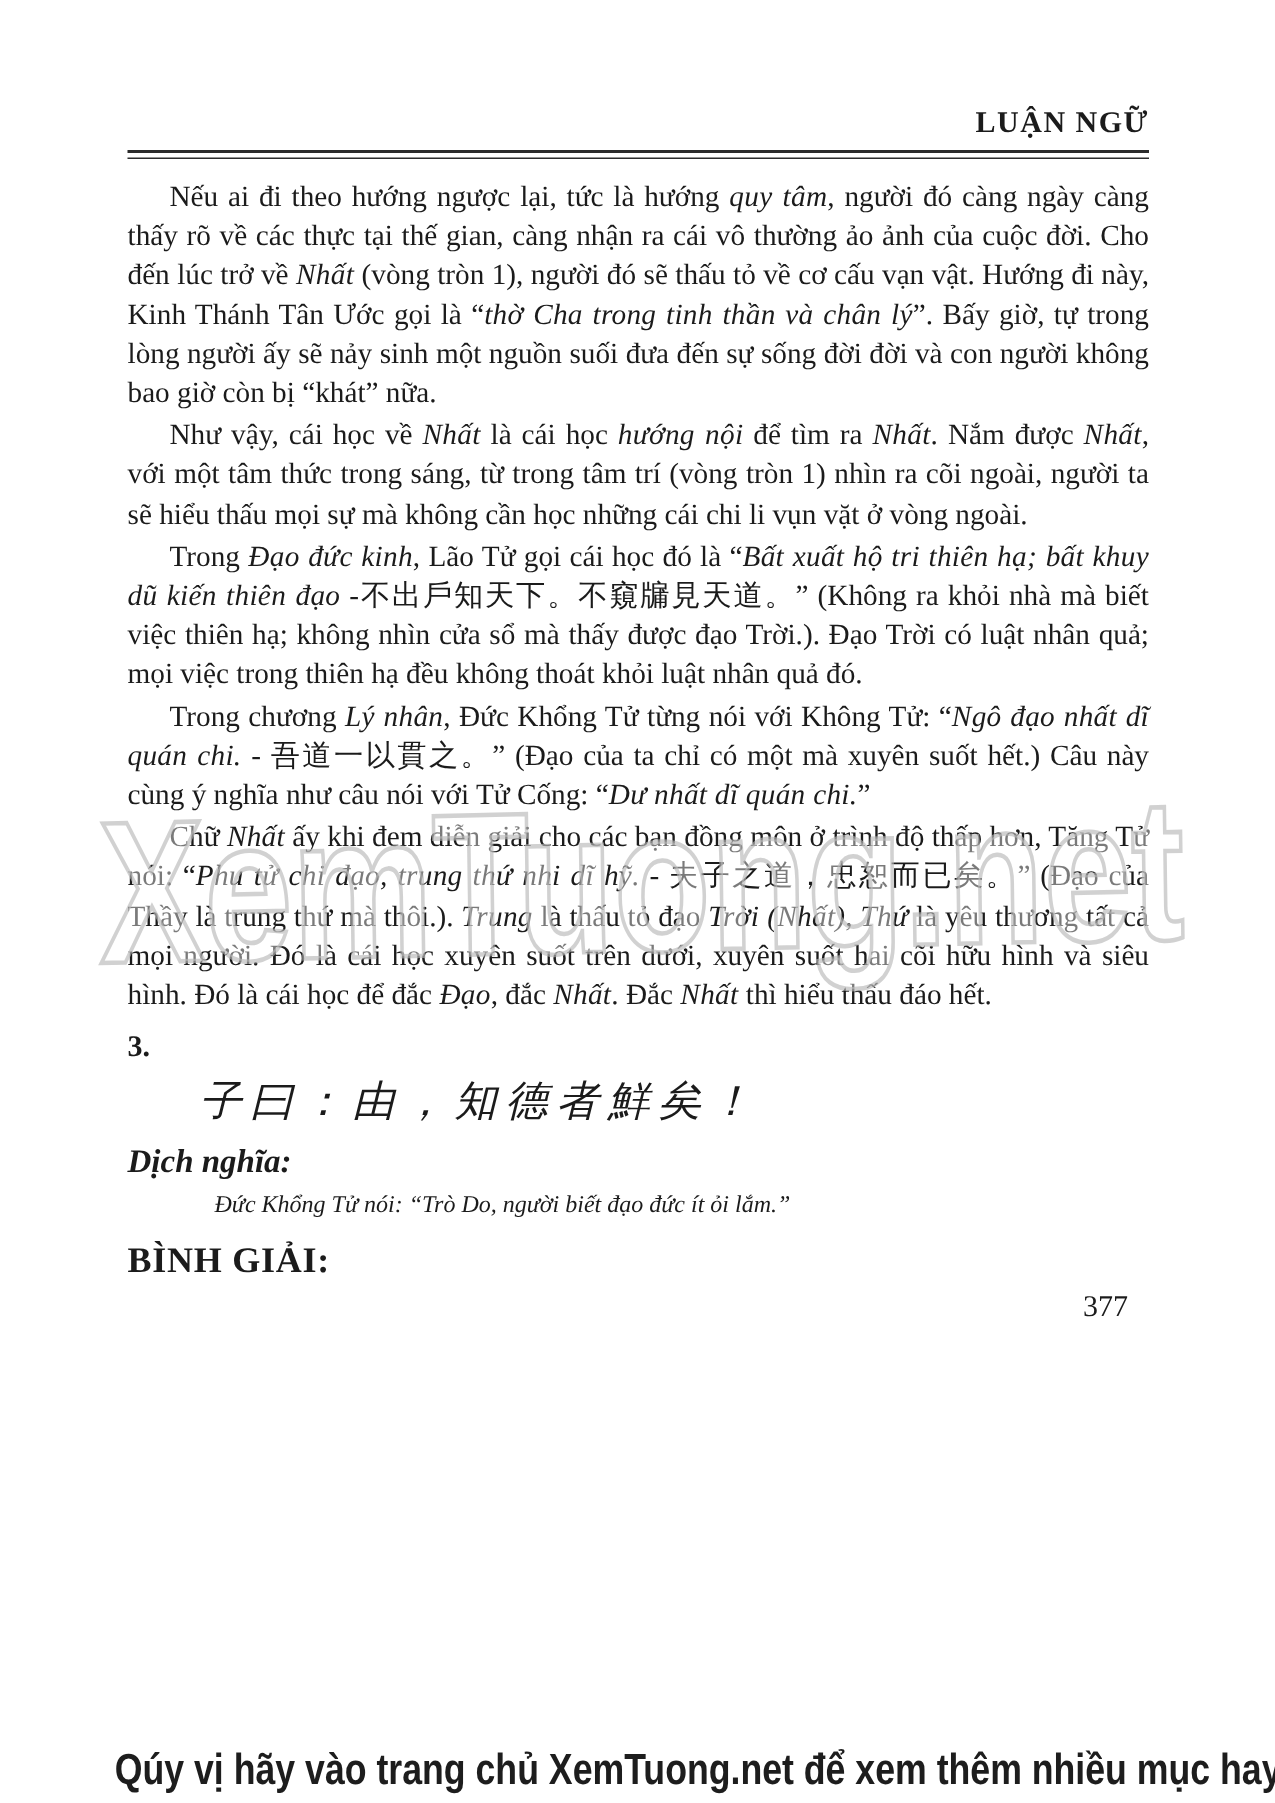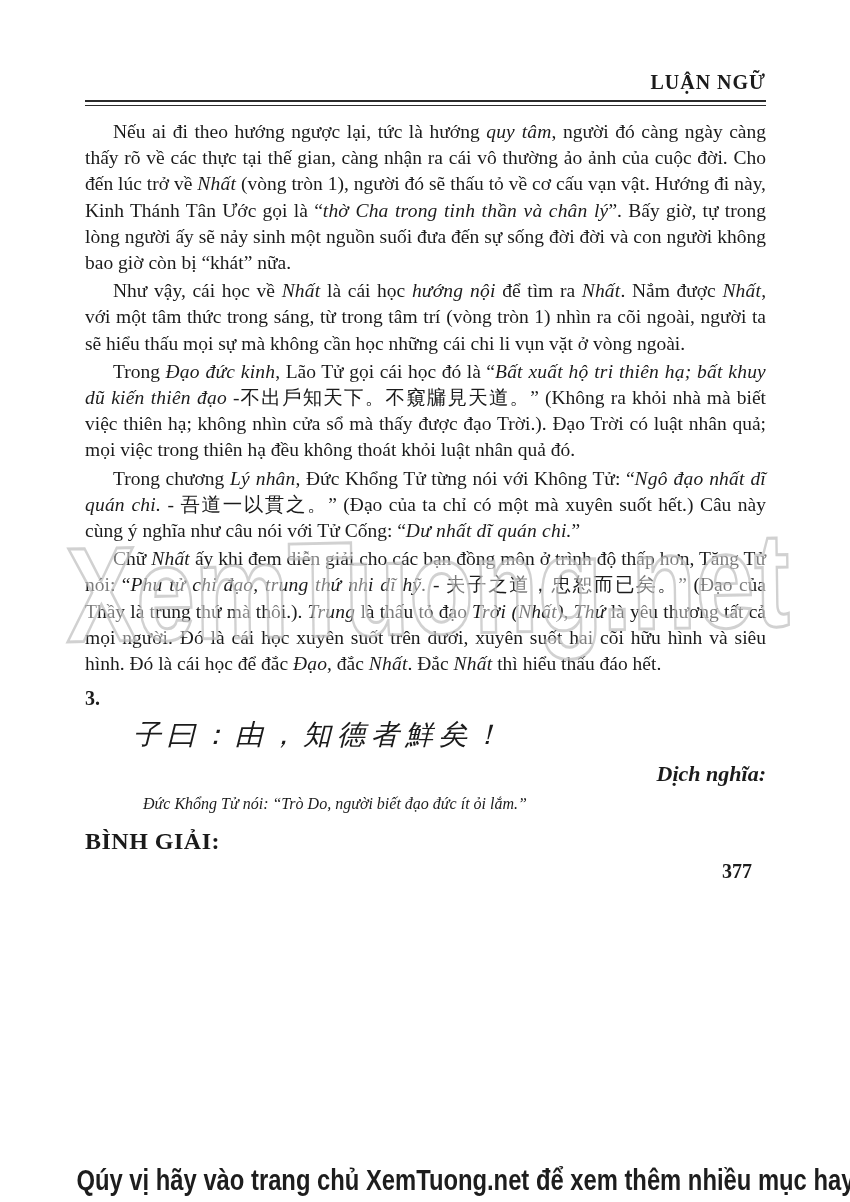--- a/index.html
+++ b/index.html
@@ -8,25 +8,25 @@
     font-family:"Liberation Serif","DejaVu Serif",serif;color:#1b1b1b;
   }
   .text-block{position:absolute;left:85px;top:70px;width:681px;}
   .masthead{text-align:right;font-weight:bold;font-size:20px;line-height:24px;letter-spacing:1px;}
   .rule{margin-top:6px;height:3px;border-top:2.5px solid #2b2b2b;border-bottom:1.6px solid #2b2b2b;margin-bottom:13px;}
   p.body{font-size:19.5px;line-height:26.2px;text-align:justify;text-indent:28px;margin:0 0 2px 0;}
   p.body i{letter-spacing:0.2px;}
   .section-num{font-weight:bold;font-size:20px;margin:8px 0 0 0;line-height:26px;}
   .cn-quote{font-size:28px;line-height:32px;margin:8px 0 0 48px;letter-spacing:6px;font-style:italic;}
   .translit{font-style:italic;font-size:20px;line-height:27px;margin:4px 0 0 58px;}
-  .h-dich{font-weight:bold;font-style:italic;font-size:22px;line-height:28px;margin:9px 0 0 0;text-align:right;}
+  .h-dich{font-weight:bold;font-style:italic;font-size:22px;line-height:28px;margin:9px 0 0 0;}
   .translation{font-style:italic;font-size:16px;line-height:27px;margin:2px 0 0 58px;}
   .h-binh{font-weight:bold;font-size:24px;line-height:30px;margin:9px 0 0 0;letter-spacing:0.5px;}
   .after-binh{margin-top:7px;}
-  .pagenum{text-align:right;font-weight:bold;font-size:20px;line-height:26px;margin-top:2px;padding-right:14px;}
+  .pagenum{text-align:right;font-weight:normal;font-size:20px;line-height:26px;margin-top:2px;padding-right:14px;}
   .watermark{
     position:absolute;left:66px;top:528px;white-space:nowrap;pointer-events:none;z-index:6;
     font-family:"Liberation Sans","DejaVu Sans",sans-serif;font-weight:bold;font-size:135px;line-height:1;
     transform:scaleX(0.78) rotate(-1deg);transform-origin:left center;
     color:rgba(255,255,255,0.42);
     -webkit-text-stroke:3px rgba(185,185,185,0.65);
   }
   .footer{
     position:absolute;left:0;width:850px;bottom:5px;text-align:center;white-space:nowrap;
     font-family:"Liberation Sans","DejaVu Sans",sans-serif;font-size:29px;font-weight:600;color:#1d1d1d;

